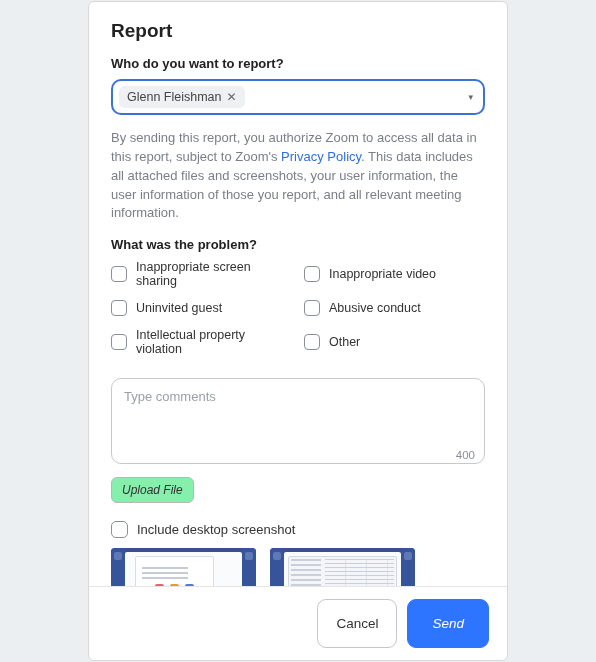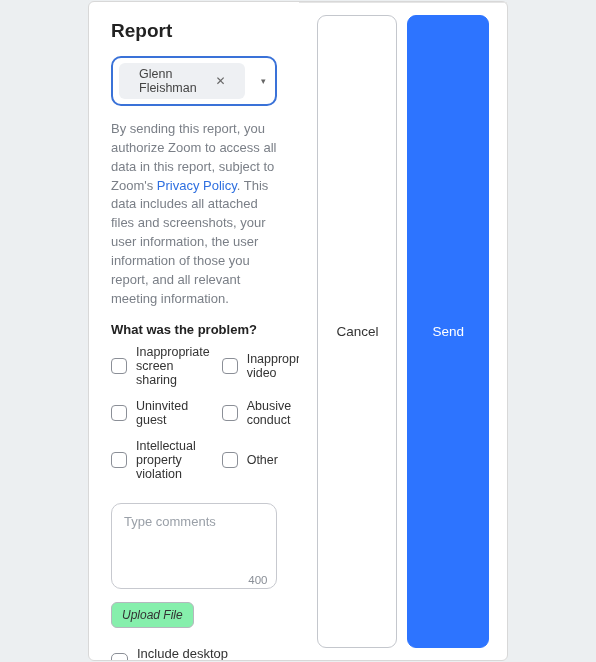--- a/index.html
+++ b/index.html
@@ -14,21 +14,21 @@
     padding: 0;
     width: 596px;
     height: 662px;
   }
   .modal {
     width: 420px;
     background: #fff;
     border: 1px solid #d8d8d8;
     border-radius: 6px;
     display: flex;
-    flex-direction: row;
+    flex-direction: column;
     height: 660px;
     margin-top: 1px;
   }
   .modal-body {
     padding: 18px 22px 0 22px;
     flex: 1;
     overflow: hidden;
   }
   .modal-footer {
     border-top: 1px solid #e5e5e5;
@@ -54,21 +54,21 @@
     border-radius: 10px;
     padding: 5px 30px 5px 6px;
     display: flex;
     align-items: center;
     position: relative;
     min-height: 36px;
   }
   .chip {
     background: #eef0f3;
     border-radius: 6px;
-    padding: 4px 20px;
+    padding: 4px 8px;
     display: inline-flex;
     align-items: center;
     gap: 5px;
     font-size: 12.5px;
     color: #444;
   }
   .chip-x {
     font-size: 12px;
     color: #666;
     line-height: 1;
@@ -241,30 +241,32 @@
     background: #fff;
     color: #333;
     border-color: #c4c7cd;
   }
   .btn-primary {
     background: #2d74ff;
     color: #fff;
     border-color: #2d74ff;
     padding: 16px 24px;
     font-weight: 500;
+    font-style: italic;
   }
 </style>
 </head>
 <body>
 
 <div class="modal">
   <div class="modal-body">
 
     <h1 class="title">Report</h1>
 
+    <div class="section-label">Who do you want to report?</div>
 
     <div class="chip-input">
       <span class="chip">
         <span>Glenn Fleishman</span>
         <span class="chip-x">✕</span>
       </span>
       <span class="chip-caret">▾</span>
     </div>
 
     <p class="helper">

